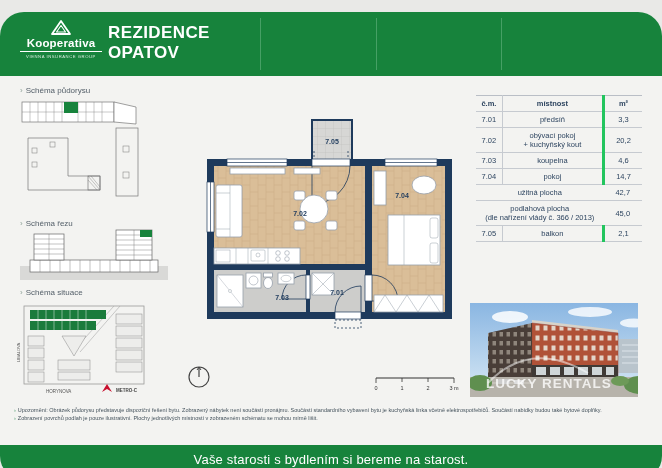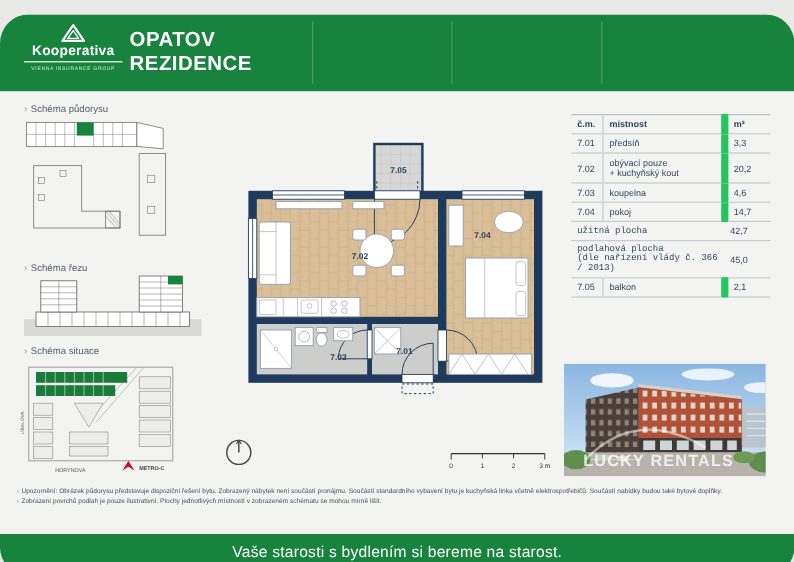--- a/index.html
+++ b/index.html
@@ -29,27 +29,27 @@
   .sk1 { position:absolute; left:16px; top:86px; }
   .sk2 { position:absolute; left:16px; top:214px; }
   .sk3 { position:absolute; left:16px; top:288px; }
   
   .plan { position:absolute; left:190px; top:85px; }
   .north { position:absolute; left:186px; top:352px; }
   .scalebar { position:absolute; left:374px; top:362px; }
   
   .areas { position:absolute; left:476px; top:83px; width:166px; border-collapse:collapse;
            font-size:7.5px; color:#2e4560; border-top:1px solid #b9bec6; border-bottom:1px solid #b9bec6; }
-  .areas td, .areas th { padding:3px 5px; vertical-align:middle; text-align:left; font-weight:normal; }
+  .areas td, .areas th { padding:3px 5px; vertical-align:middle; text-align:center; font-weight:normal; }
   .areas tr { border-bottom:1px solid #c6cad0; }
   .areas .c1 { width:26px; border-right:1px solid #c6cad0; }
-  .areas .c2 { width:100px; border-right:6px solid #22c55e; }
-  .areas .c3 { width:38px; text-align:left; }
+  .areas .c2 { width:100px; border-right:3px solid #22c55e; }
+  .areas .c3 { width:38px; text-align:center; }
   .areas th { font-weight:bold; }
-  .areas .merged { border-right:none;font-family:Liberation Mono, monospace; }
+  .areas .merged { border-right:none; }
   .areas .l2 { display:block; }
   
   .photo { position:absolute; left:470px; top:291px; width:168px; height:94px; overflow:hidden; }
   
   .disclaimer { position:absolute; left:14px; top:394px; width:646px; font-size:5.5px; line-height:8px;
                 color:#44525c; white-space:nowrap; }
   .disclaimer .chev { color:#4c9a6c; margin-right:2px; }
   
   .footer { position:absolute; left:0; top:433px; width:662px; height:31px; background:#17833c;
             color:#fff; font-size:13px; text-align:center; line-height:29px; letter-spacing:.2px; }
@@ -63,22 +63,22 @@
     <div class="logo">
       <svg class="tri" width="22" height="17" viewBox="0 0 22 17">
         <path d="M11 2 L20 15 H2 Z" fill="none" stroke="#ffffff" stroke-width="1.8" stroke-linejoin="round"></path>
         <path d="M11 6.5 L15.5 13 H6.5 Z" fill="none" stroke="#ffffff" stroke-width="1.1" stroke-linejoin="round"></path>
       </svg>
       <div class="brand">Kooperativa</div>
       <div class="rule"></div>
       <div class="sub">VIENNA INSURANCE GROUP</div>
     </div>
     <div class="title">
+      <div>REZIDENCE</div>
       <div>OPATOV</div>
-      <div>REZIDENCE</div>
     </div>
     <div class="hdiv hd1"></div>
     <div class="hdiv hd2"></div>
     <div class="hdiv hd3"></div>
 
   </div>
 
   <div class="schema-label sl1"><span class="chev">›</span><span>Schéma půdorysu</span></div>
   <svg class="sk1" width="156" height="110" viewBox="0 0 156 110">
     <g stroke="#777" stroke-width="0.7" fill="#ffffff">
@@ -270,21 +270,21 @@
       <th class="c3">m²</th>
     </tr>
     <tr>
       <td class="c1">7.01</td>
       <td class="c2">předsíň</td>
       <td class="c3">3,3</td>
     </tr>
     <tr>
       <td class="c1">7.02</td>
       <td class="c2">
-            <span class="l2">obývací pouze</span>
+            <span class="l2">obývací pokoj</span>
             <span class="l2">+ kuchyňský kout</span>
           </td>
       <td class="c3">20,2</td>
     </tr>
     <tr>
       <td class="c1">7.03</td>
       <td class="c2">koupelna</td>
       <td class="c3">4,6</td>
     </tr>
     <tr>

